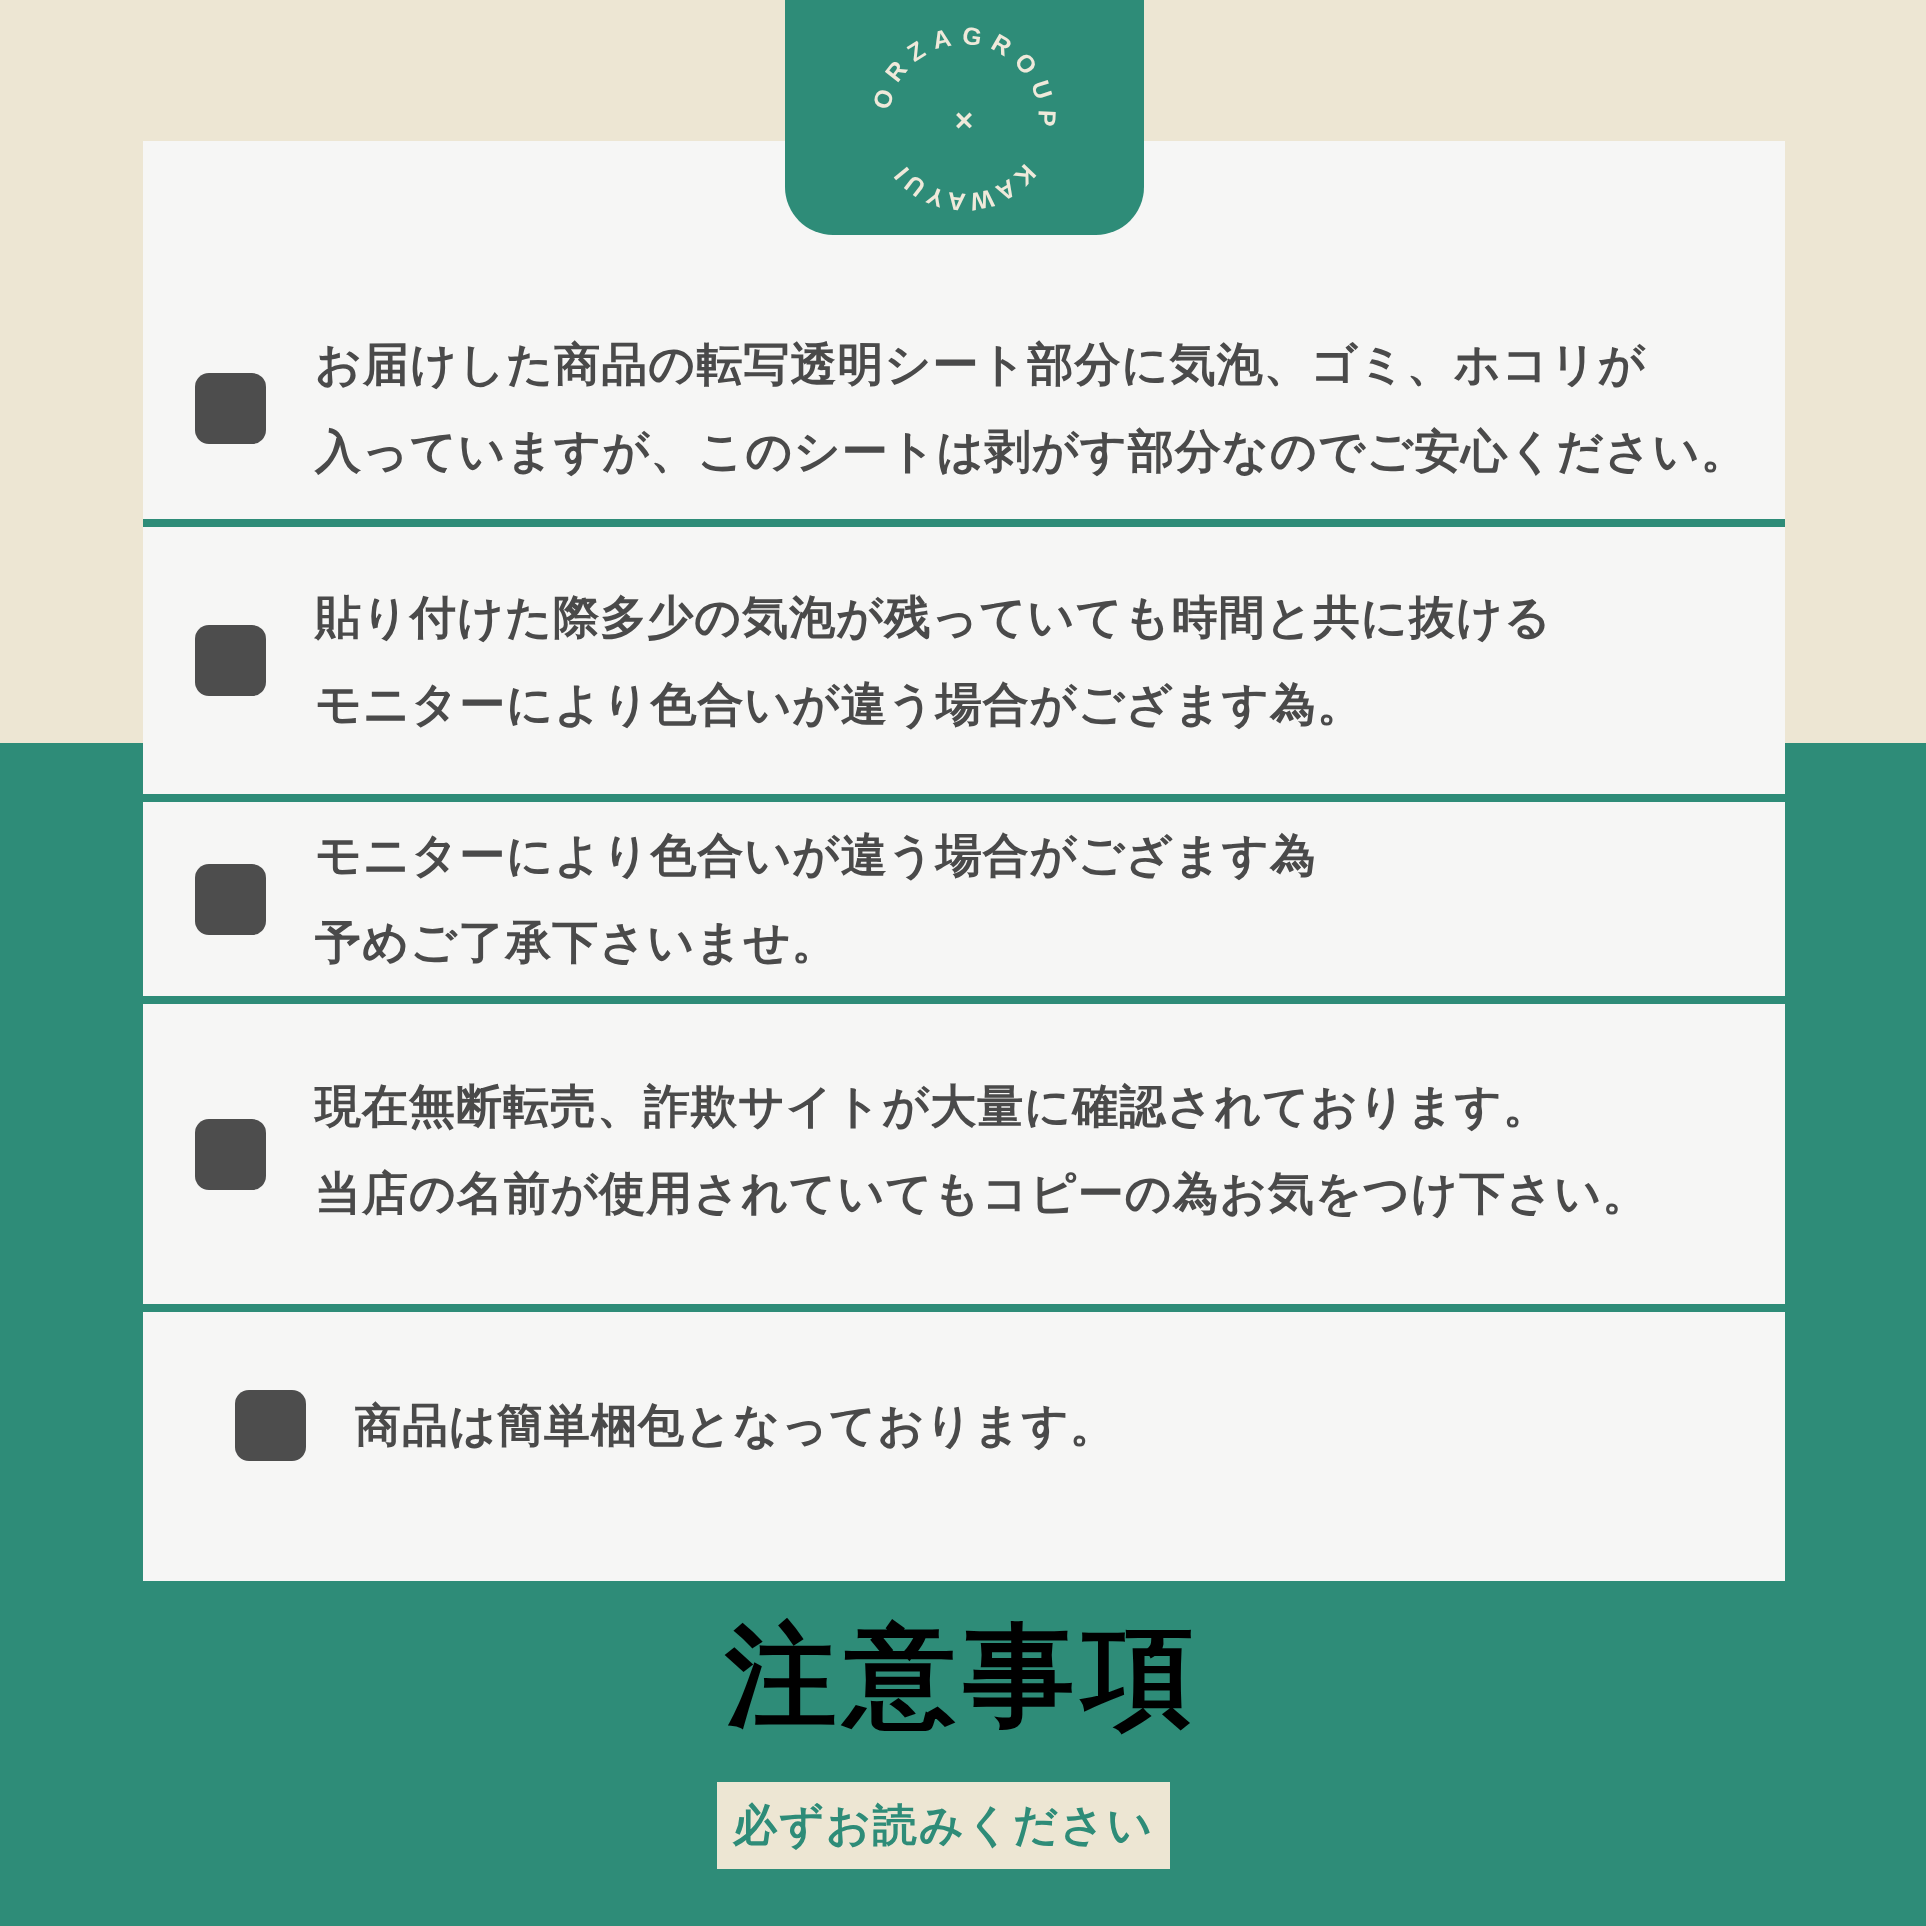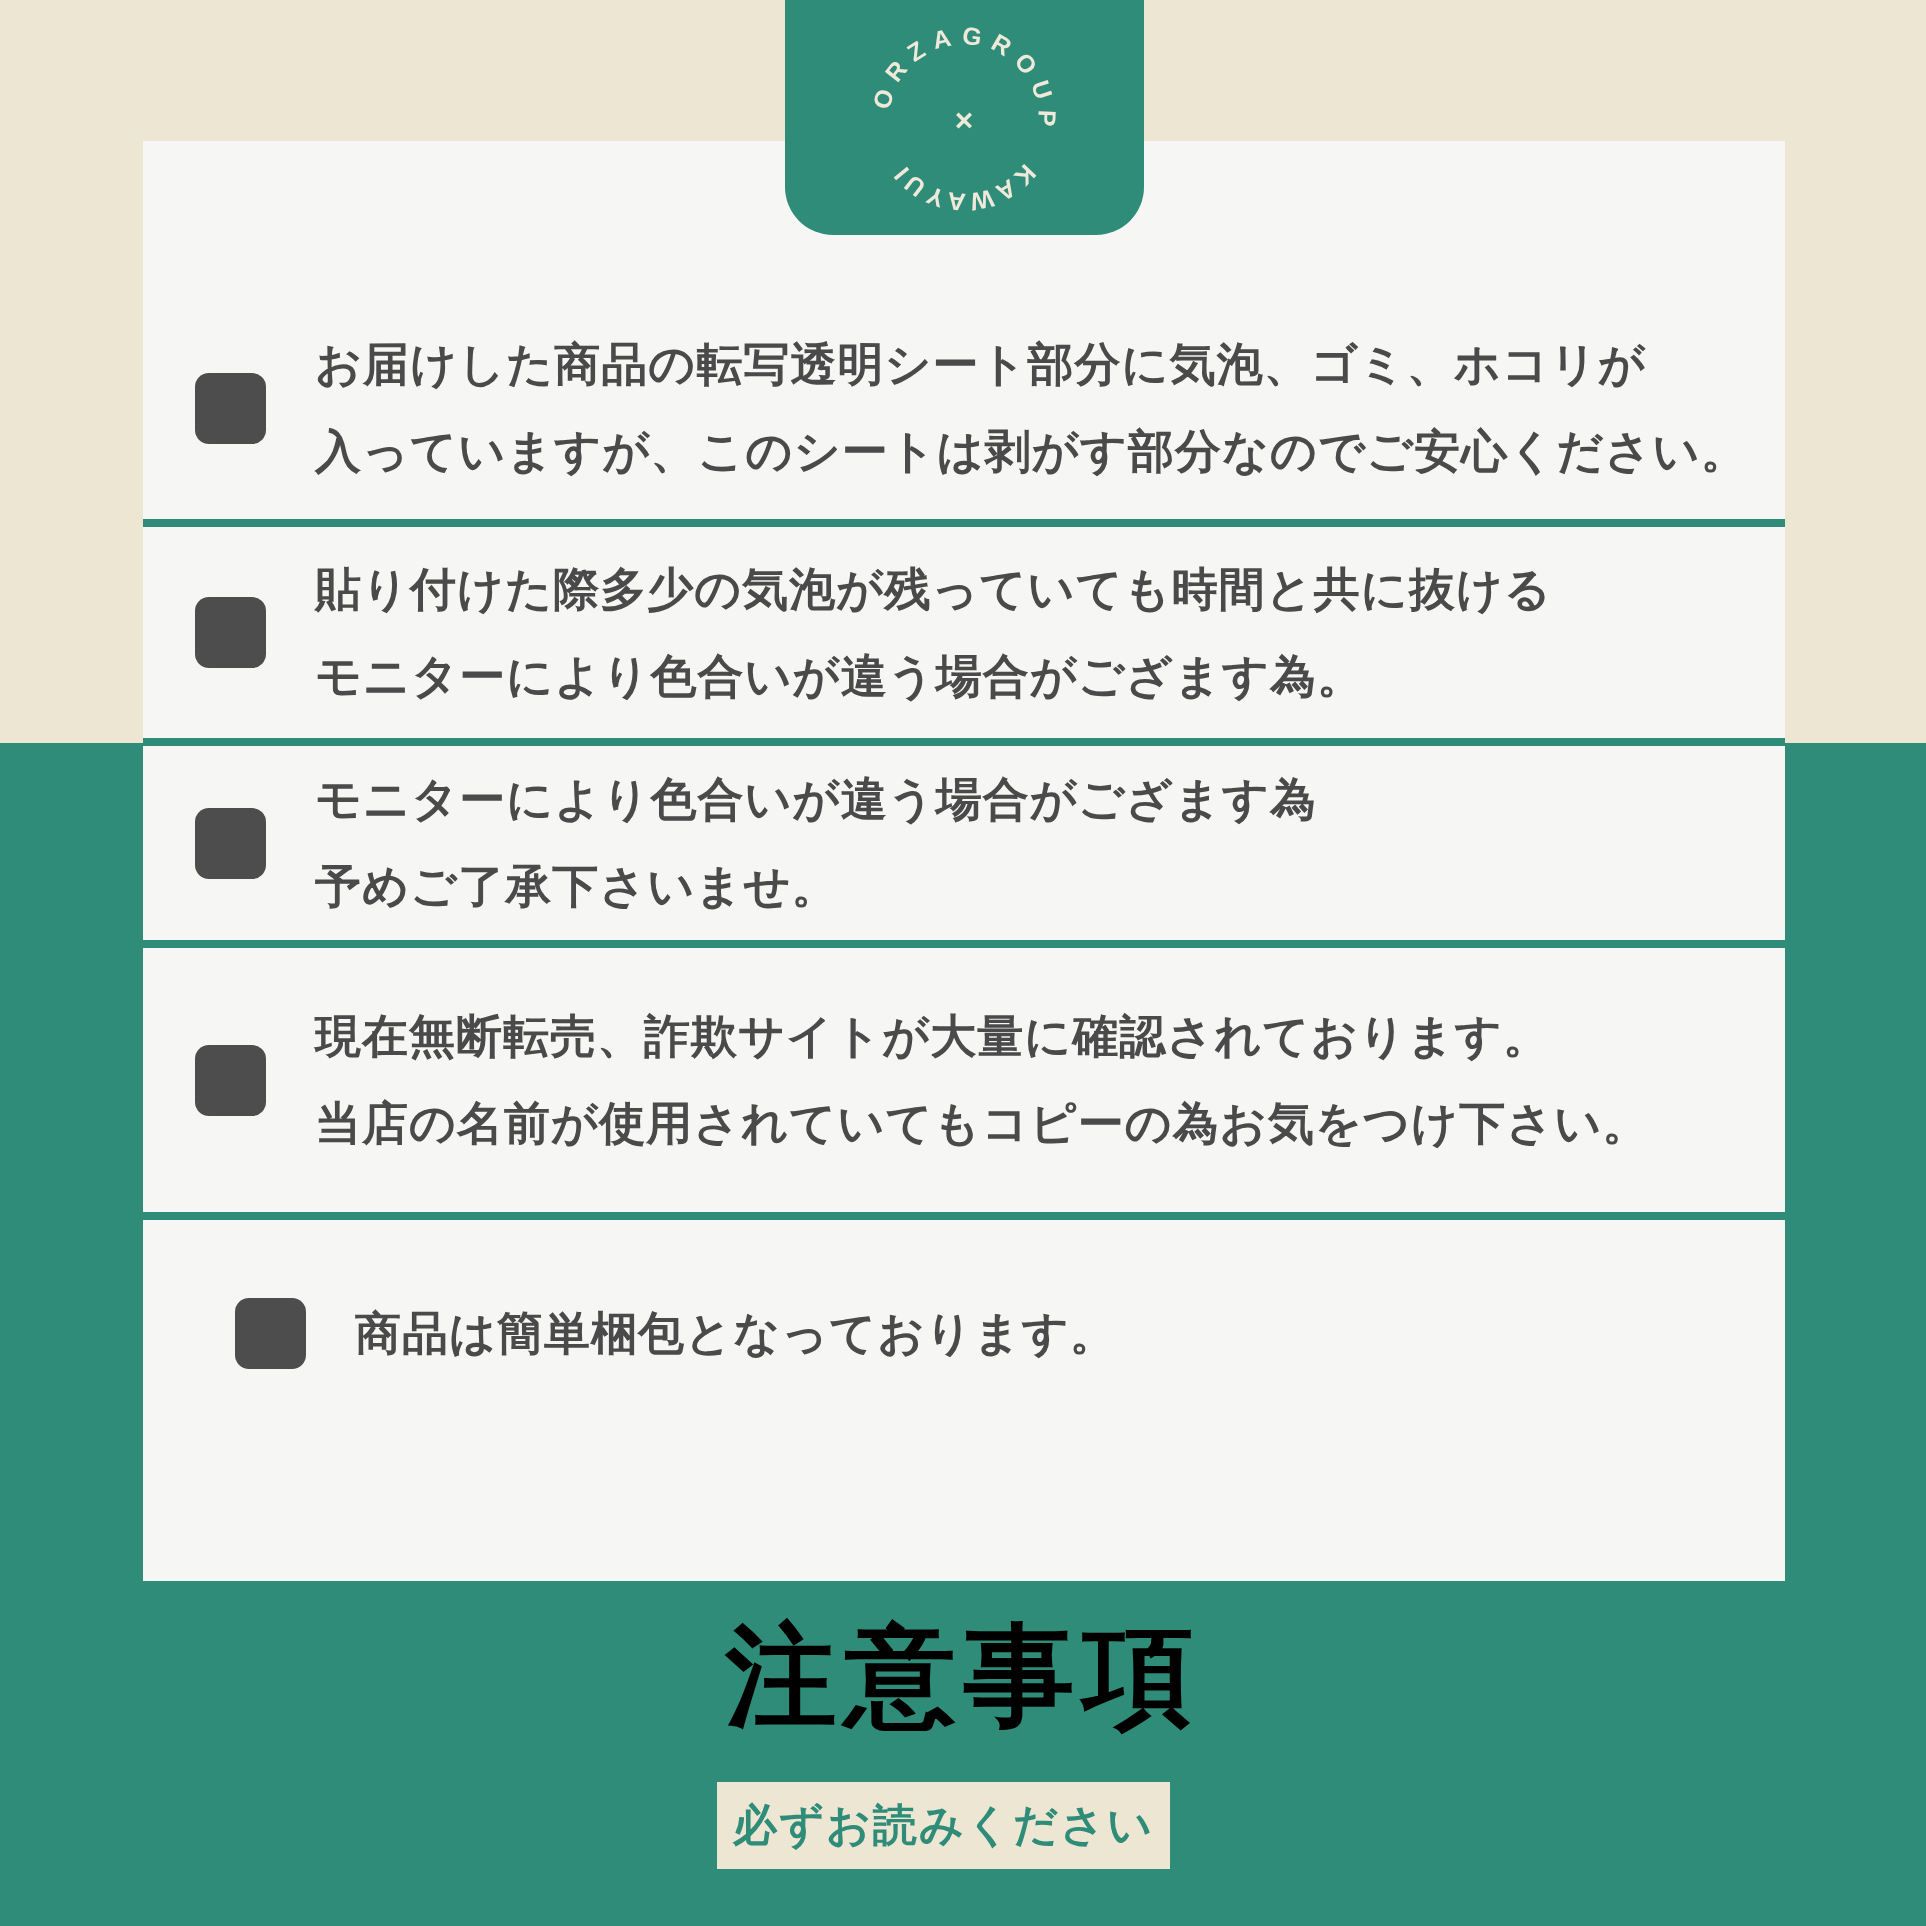--- a/index.html
+++ b/index.html
@@ -40,23 +40,23 @@
     flex-direction: column;
   }
   .section {
     display: flex;
     align-items: center;
     padding-left: 52px;
     padding-right: 40px;
     box-sizing: border-box;
   }
   .s1 { height: 378px; padding-top: 156px; }
-  .s2 { height: 211px; }
+  .s2 { height: 267px; }
   .s3 { height: 194px; }
-  .s4 { height: 264px; }
+  .s4 { height: 300px; font-family: Liberation Mono, monospace; }
   .s5 { height: 226px; margin-left: 40px; }
   .divider {
     height: 8px;
     width: 100%;
     background: #2E8C78;
     flex: none;
   }
   .checkbox {
     flex: none;
     width: 71px; height: 71px;

